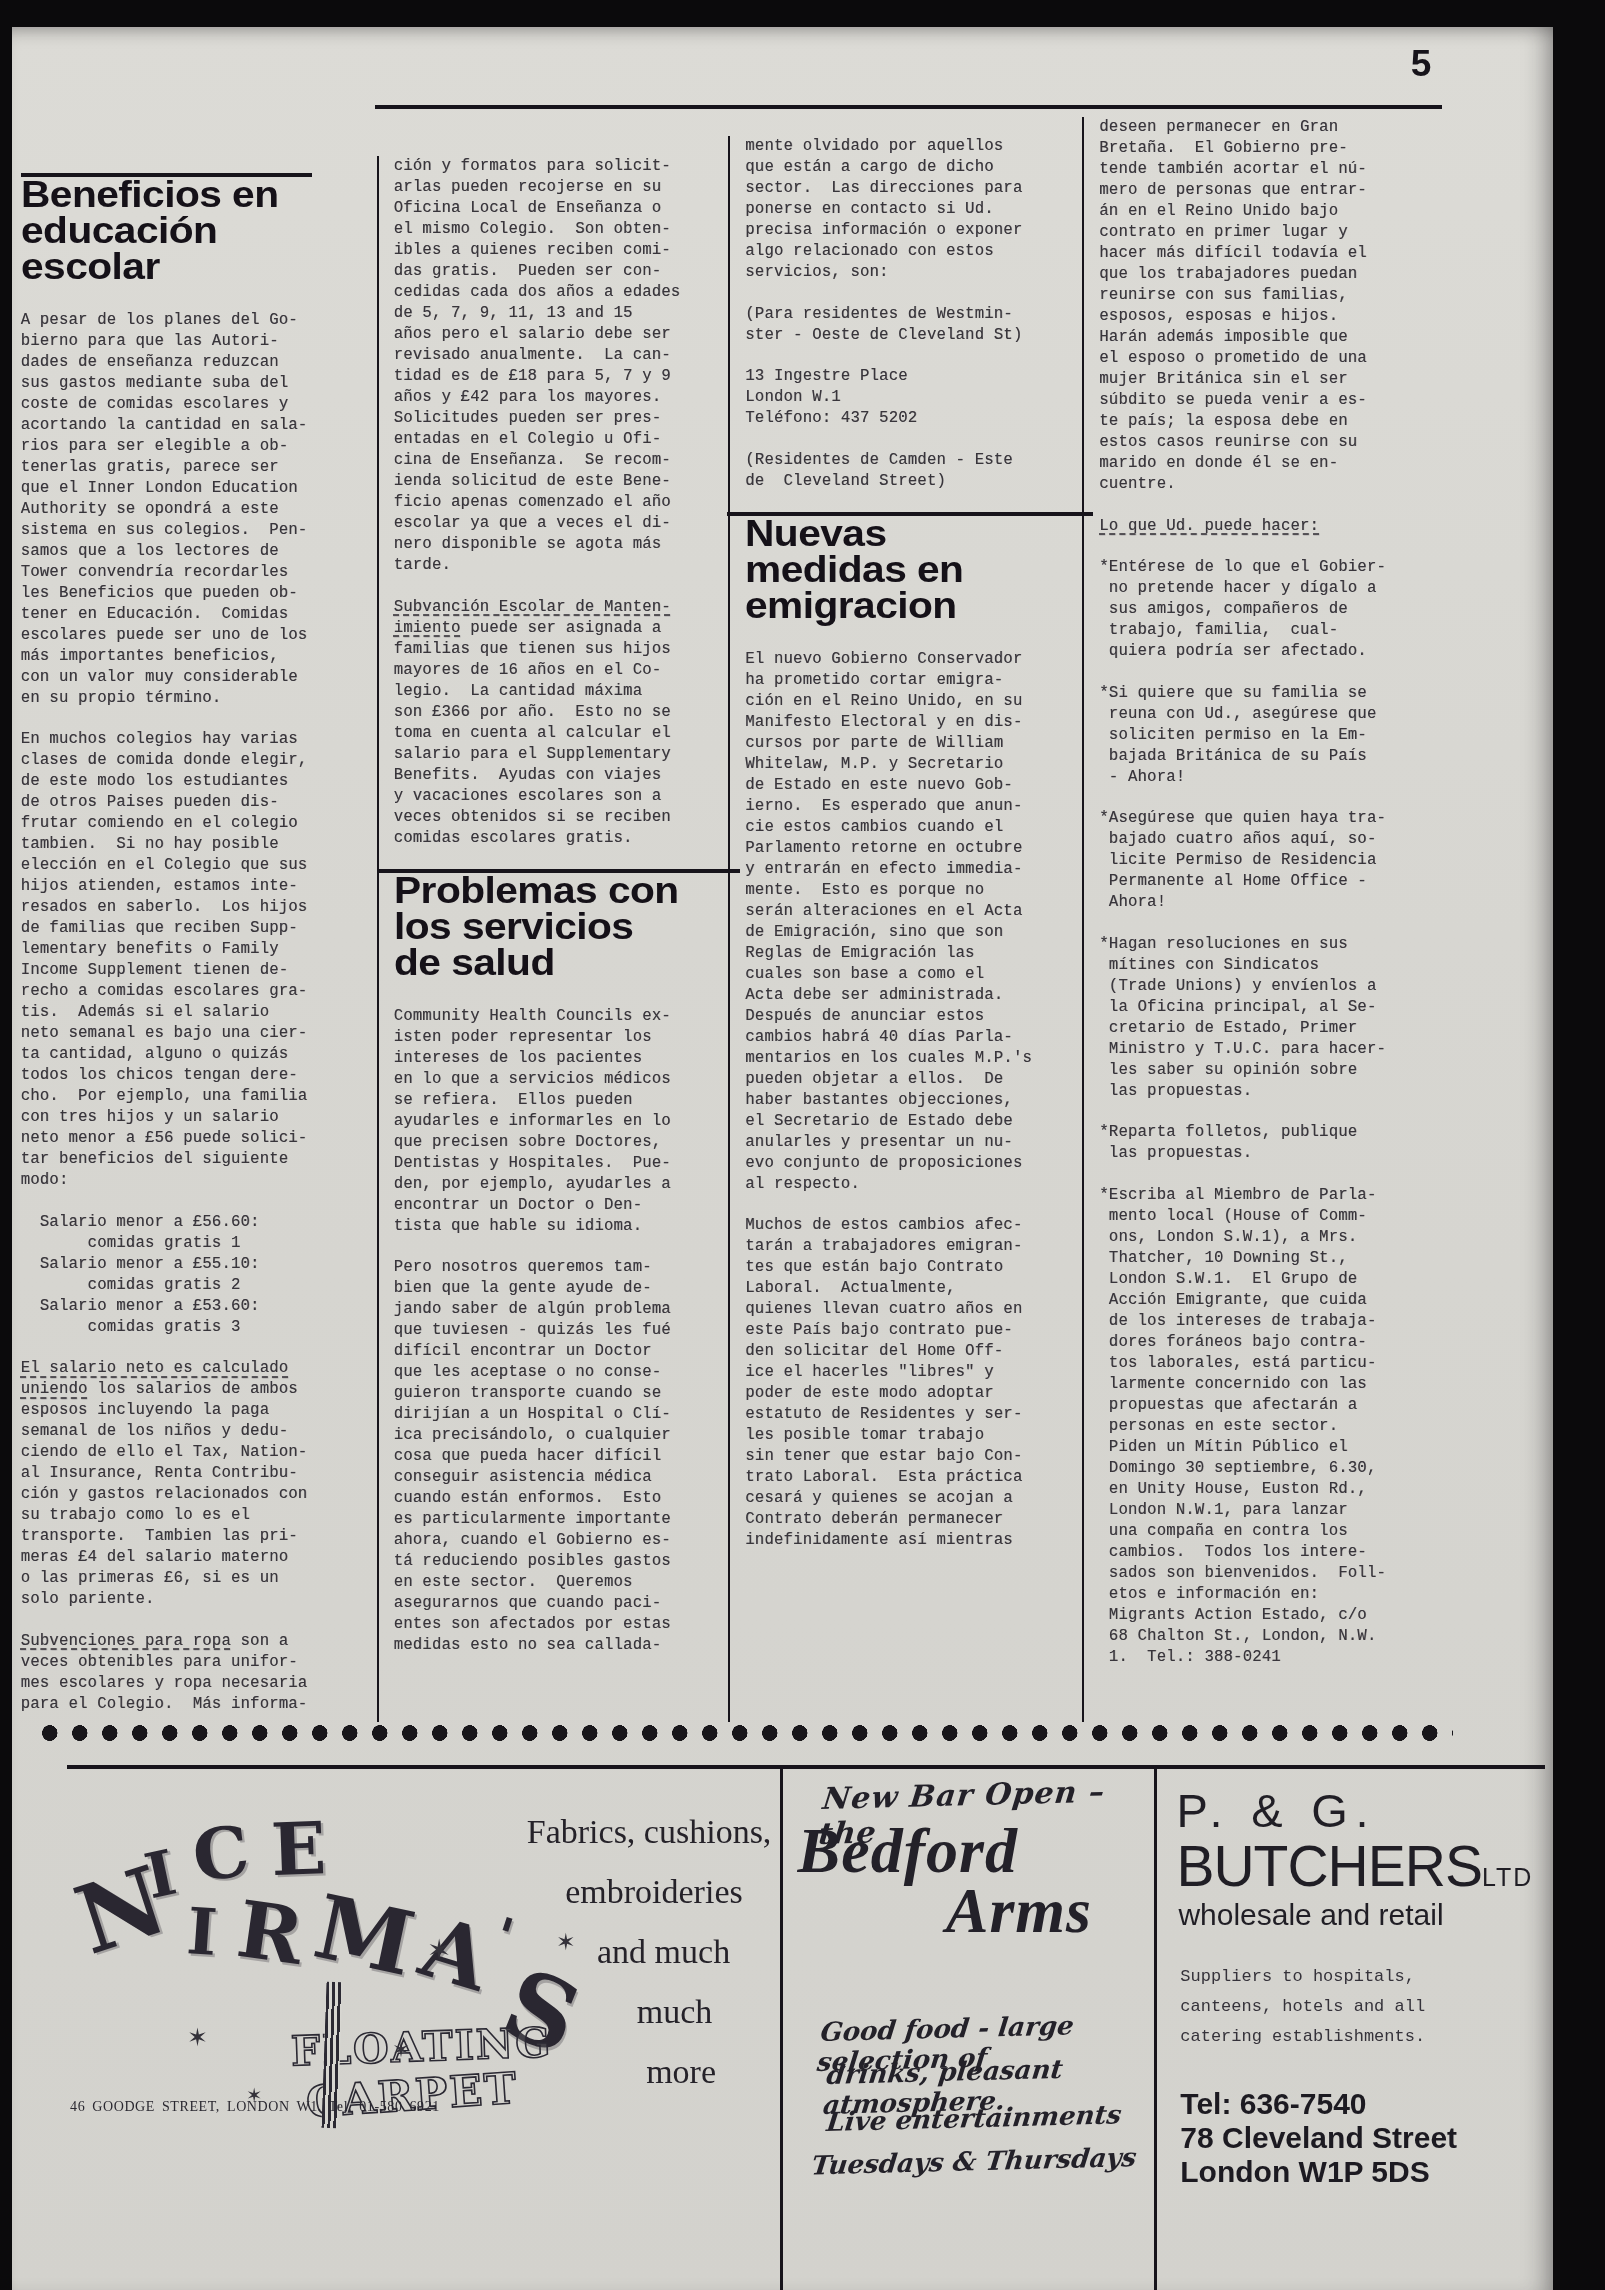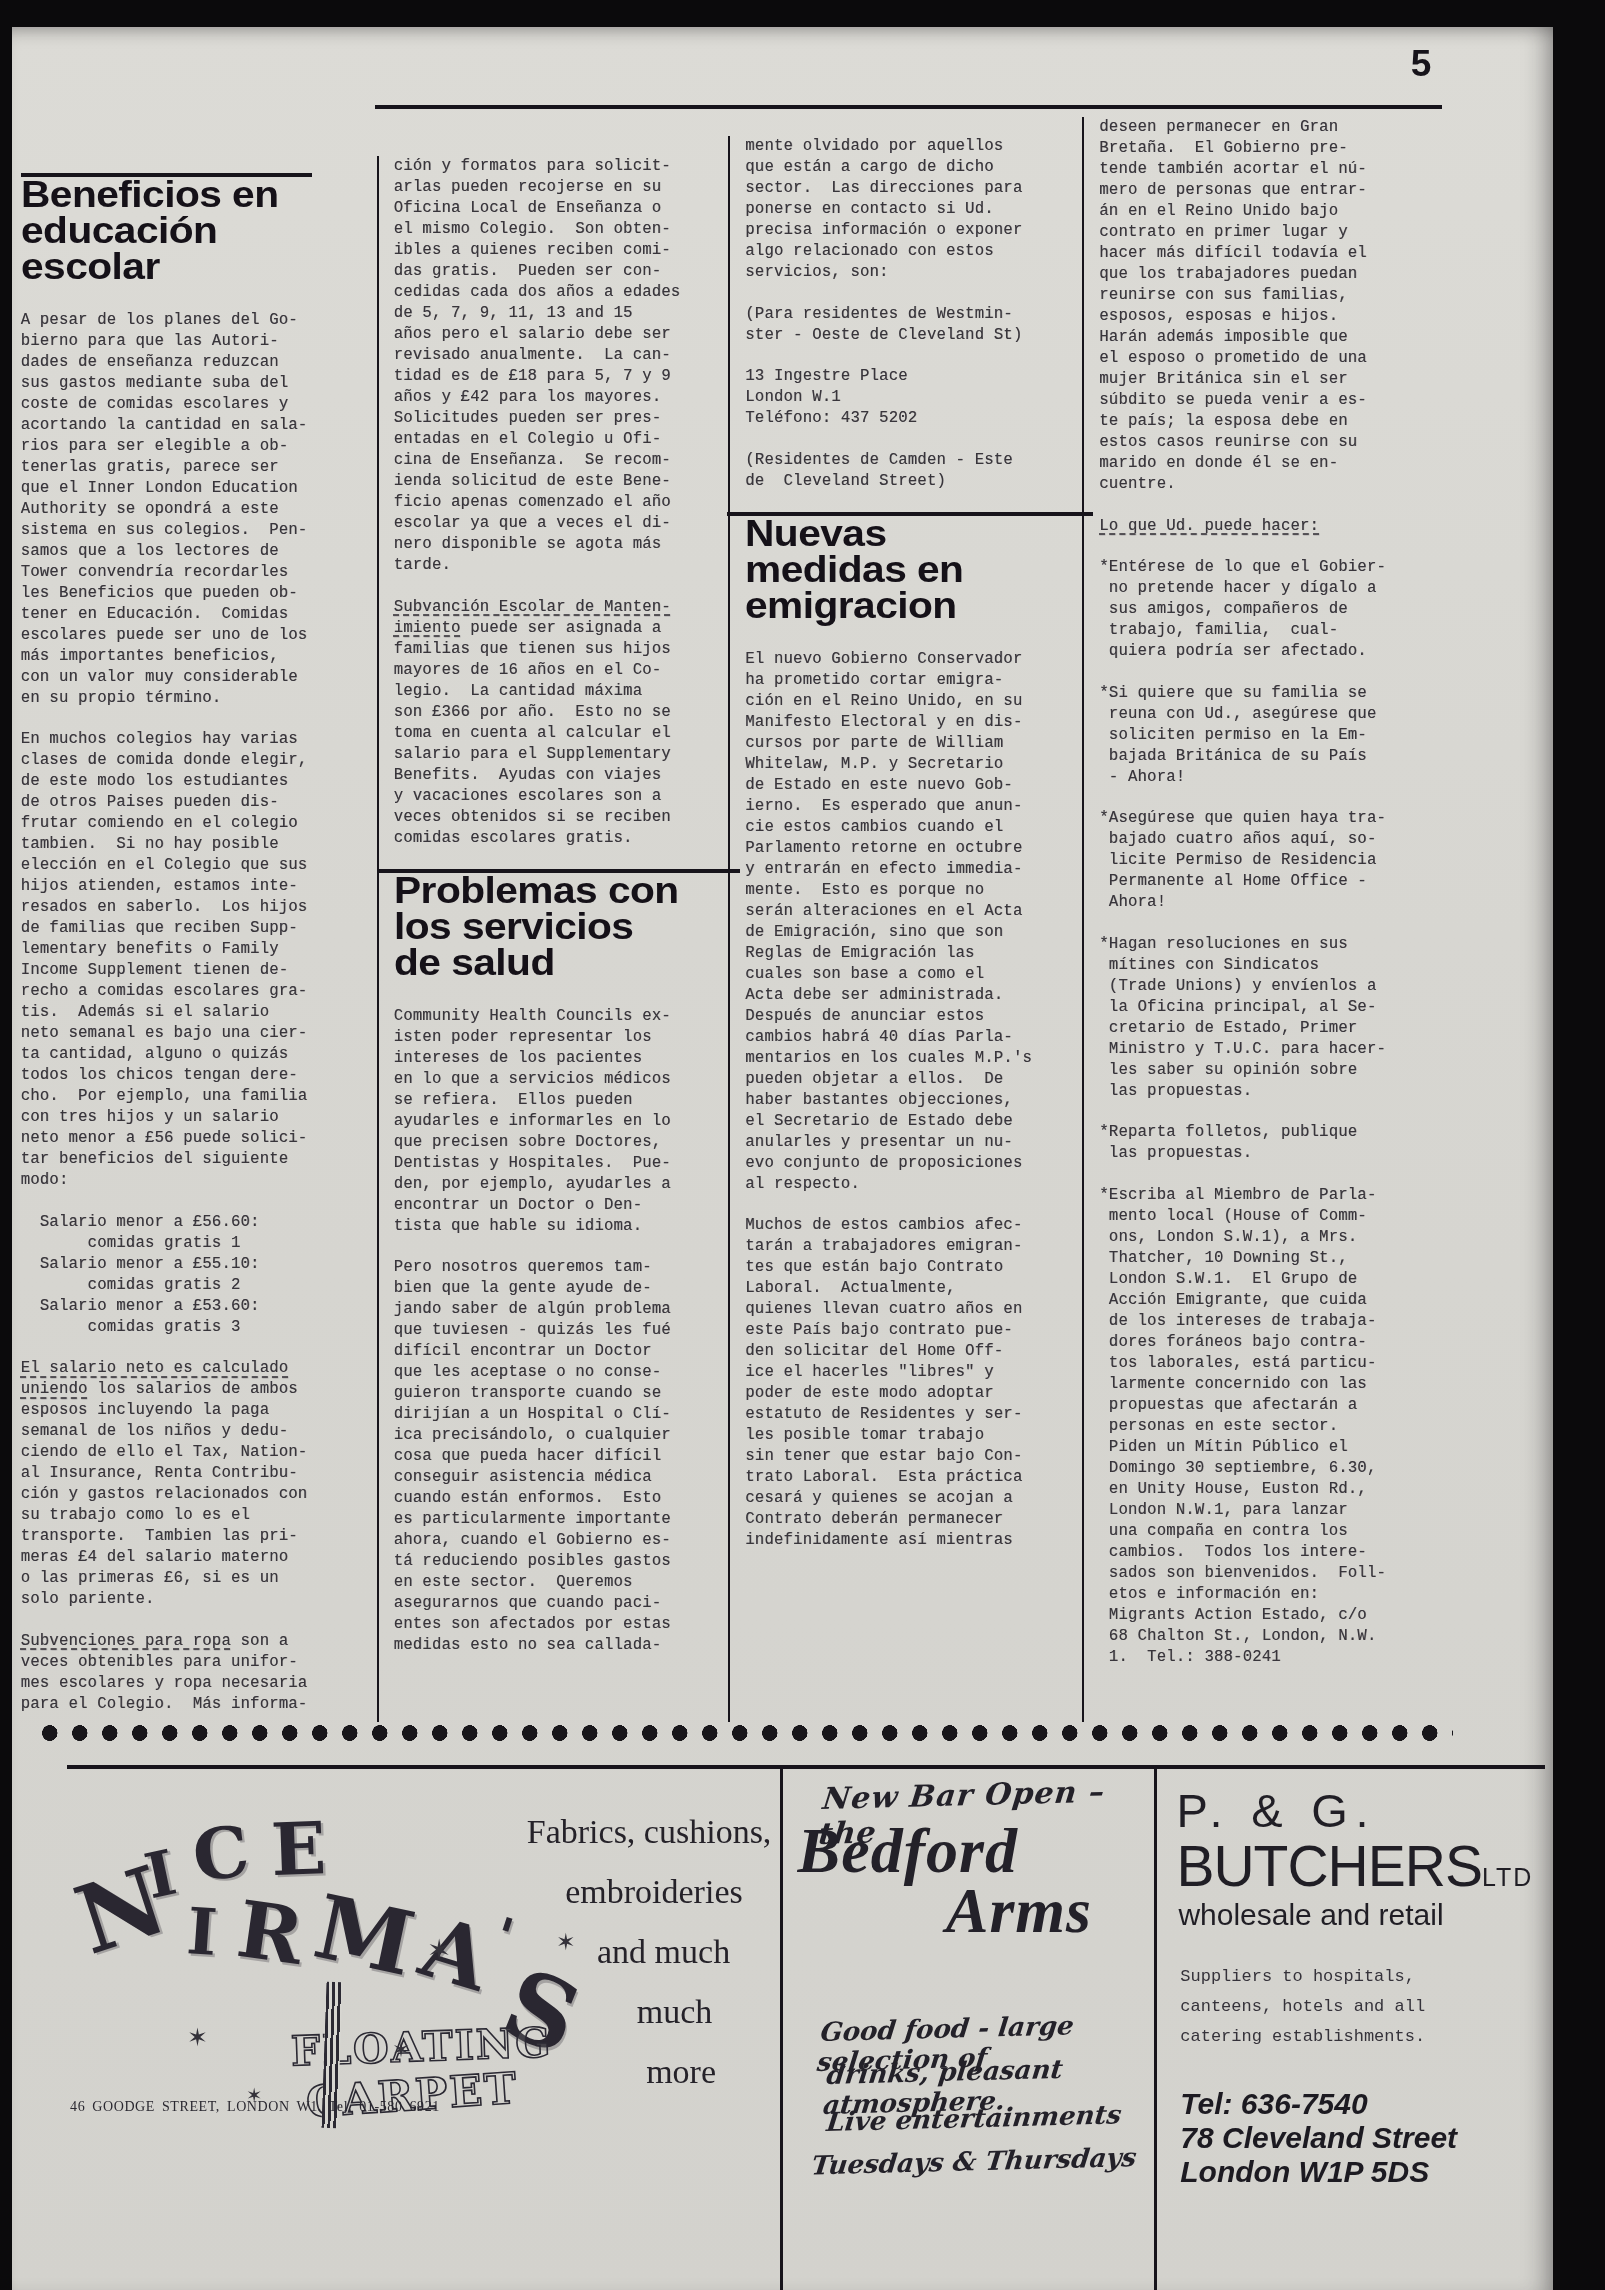--- a/index.html
+++ b/index.html
@@ -105,21 +105,21 @@
   .bedford-l3{position:absolute;left:0;top:335px;width:363px;text-align:center;font-size:26px;}
   .bedford-l4{position:absolute;left:0;top:378px;width:363px;text-align:center;font-size:26px;}
   
   .butchers-name1{position:absolute;left:11.7px;top:9.8px;font-size:47px;letter-spacing:7.8px;color:#201e25;}
   .butchers-name2{position:absolute;left:11.7px;top:60px;font-size:57px;letter-spacing:-1px;color:#201e25;}
   .butchers-ltd{font-size:25px;letter-spacing:2px;}
   .butchers-sub{position:absolute;left:13.7px;top:125px;font-size:30px;color:#201e25;}
   .butchers-body{position:absolute;left:15.6px;top:189px;}
   .butchers-body .body-ln{font-family:"Liberation Mono","DejaVu Sans Mono",monospace;
     font-size:17px;line-height:30px;white-space:pre;color:#35323a;}
-  .butchers-tel{position:absolute;left:15.6px;top:314px;font-weight:700;font-size:30px;line-height:34px;color:#1c1a21;font-style:italic;}
+  .butchers-tel{position:absolute;left:15.6px;top:314px;font-weight:700;font-size:30px;line-height:34px;color:#1c1a21;}
 </style>
 </head>
 <body>
 
 <div class="paper">
 
   <div class="page-num">5</div>
   <div class="rule top-rule"></div>
 
   <div class="col col1">

